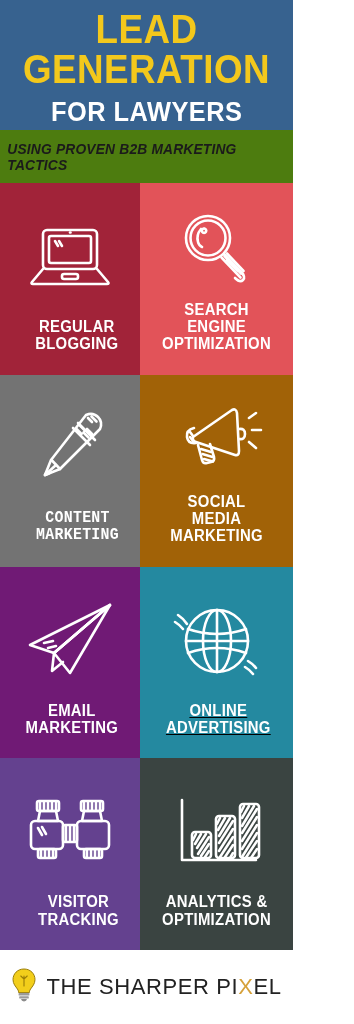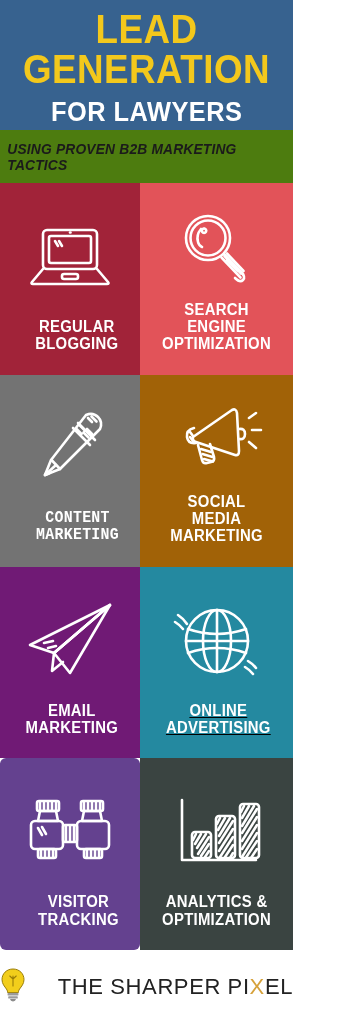--- a/index.html
+++ b/index.html
@@ -86,21 +86,21 @@
     transform:scaleX(0.93);
     text-transform:uppercase;
     padding-bottom:10px;
     white-space:pre-line;
   }
 
   
   .footer {
     height:74px;
     background:#FFFFFF;
-    display:flex; align-items:center; justify-content:space-between;
+    display:flex; align-items:center; justify-content:center;
     gap:9px;
   }
   .footer-logo { display:block; }
   .footer-brand {
     font-size:22px;
     color:#222222;
     letter-spacing:0.6px;
     font-weight:400;
     white-space:nowrap;
   }
@@ -212,21 +212,21 @@
           <path d="M18 52 q29 -10 58 0"></path>
           <path d="M16 40 h62"></path>
           <path d="M8 14 q6 4 9 9 M5 21 q5 3 8 7"></path>
           <path d="M78 60 q5 3 8 7 M75 66 q5 3 8 7"></path>
         </svg>
       </div>
       <div class="cell-label">ONLINE
 ADVERTISING</div>
     </div>
 
-    <div class="cell" style="background: rgb(100, 65, 143); border-radius: 6px;">
+    <div class="cell" style="background: rgb(100, 65, 143);">
       <div class="cell-icon">
         <svg width="98" height="78" viewBox="0 0 98 78" fill="none" stroke="#fff" stroke-width="2.6" stroke-linecap="round" stroke-linejoin="round">
 
           <rect x="16" y="7" width="22" height="10" rx="2"></rect>
           <path d="M19 8 v8 M23 8 v8 M27 8 v8 M31 8 v8 M35 8 v8"></path>
           <path d="M19 17 h16 l2 10 h-20 Z"></path>
           <rect x="10" y="27" width="32" height="28" rx="4"></rect>
           <rect x="17" y="55" width="18" height="9" rx="2"></rect>
           <path d="M20 56 v7 M24 56 v7 M28 56 v7 M32 56 v7"></path>
           <path d="M17 34 l4 7 M21 33 l4 7"></path>

